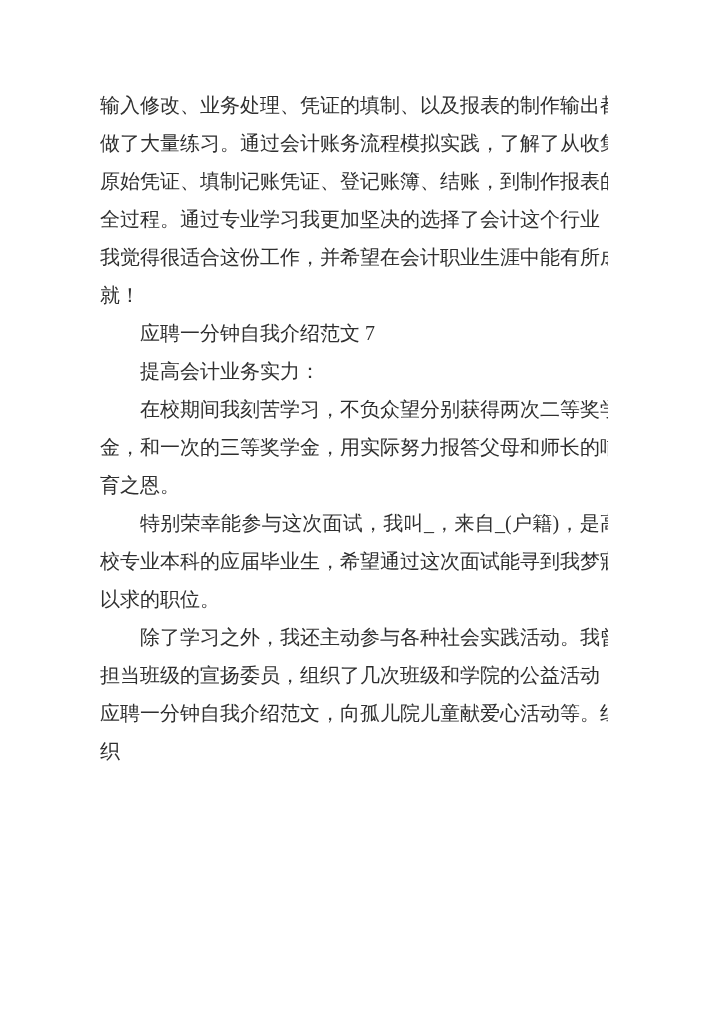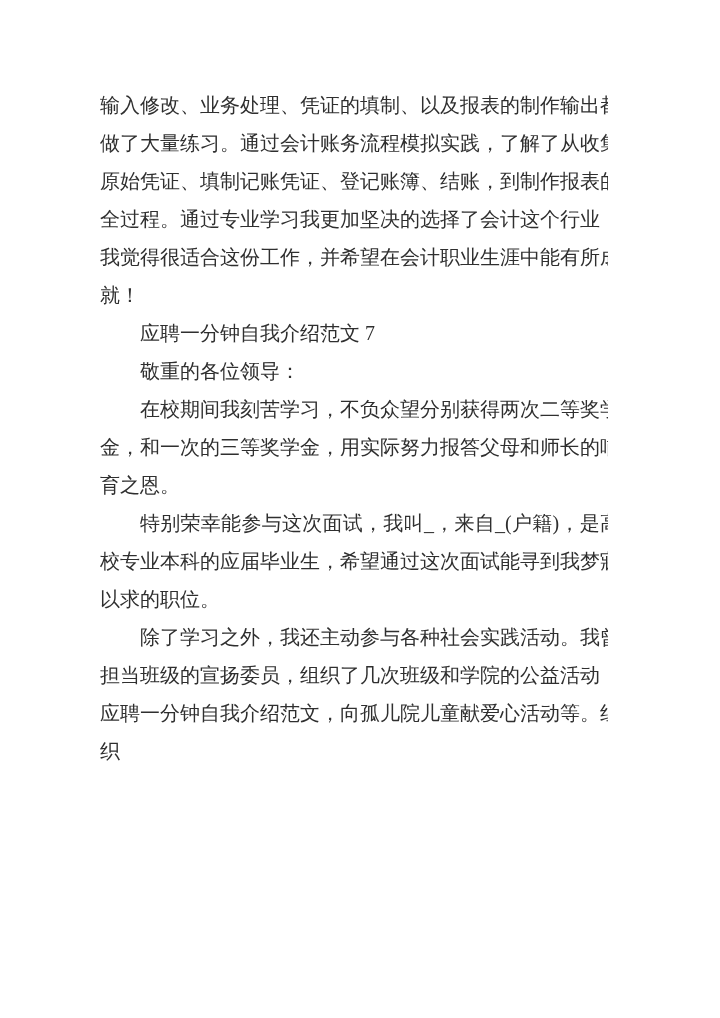--- a/index.html
+++ b/index.html
@@ -38,18 +38,18 @@
     text-indent: 2em;
   }
 </style>
 </head>
 <body>
 
 <div class="page">
   <div class="text-block">
     <p class="para">输入修改、业务处理、凭证的填制、以及报表的制作输出都做了大量练习。通过会计账务流程模拟实践，了解了从收集原始凭证、填制记账凭证、登记账簿、结账，到制作报表的全过程。通过专业学习我更加坚决的选择了会计这个行业，我觉得很适合这份工作，并希望在会计职业生涯中能有所成就！</p>
     <p class="para indent">应聘一分钟自我介绍范文 7</p>
-    <p class="para indent">敬重的各位领导：</p>
+    <p class="para indent">提高会计业务实力：</p>
     <p class="para indent">在校期间我刻苦学习，不负众望分别获得两次二等奖学金，和一次的三等奖学金，用实际努力报答父母和师长的哺育之恩。</p>
     <p class="para indent">特别荣幸能参与这次面试，我叫_，来自_(户籍)，是高校专业本科的应届毕业生，希望通过这次面试能寻到我梦寐以求的职位。</p>
     <p class="para indent">除了学习之外，我还主动参与各种社会实践活动。我曾担当班级的宣扬委员，组织了几次班级和学院的公益活动：应聘一分钟自我介绍范文，向孤儿院儿童献爱心活动等。组织</p>
   </div>
 </div>
 
 </body></html>

